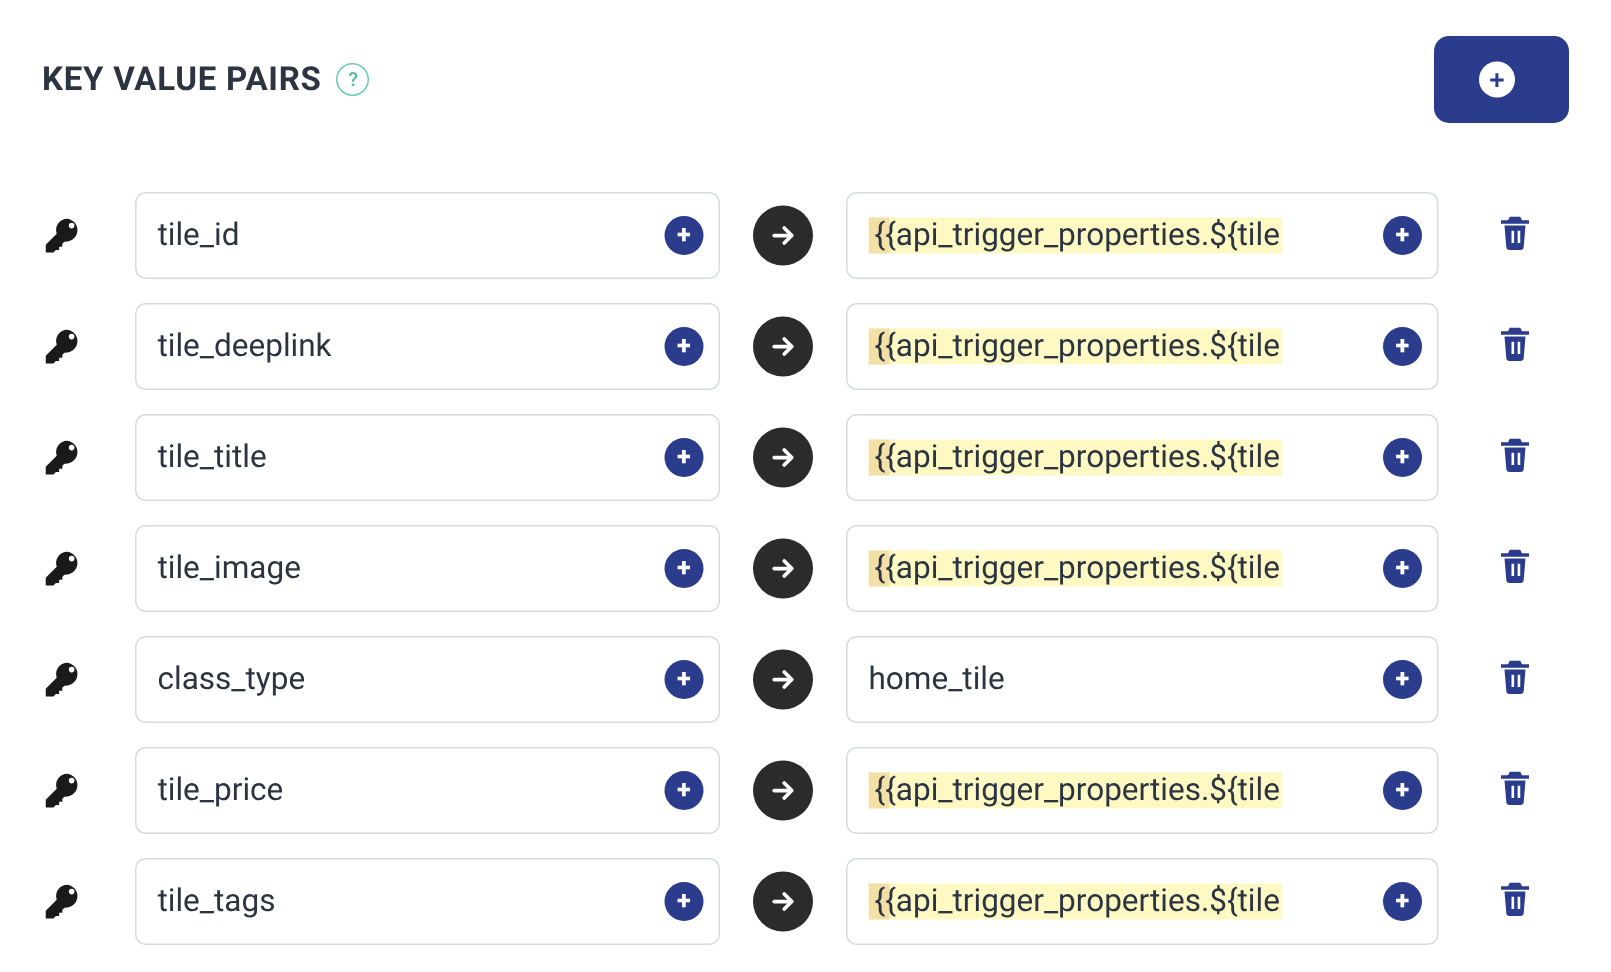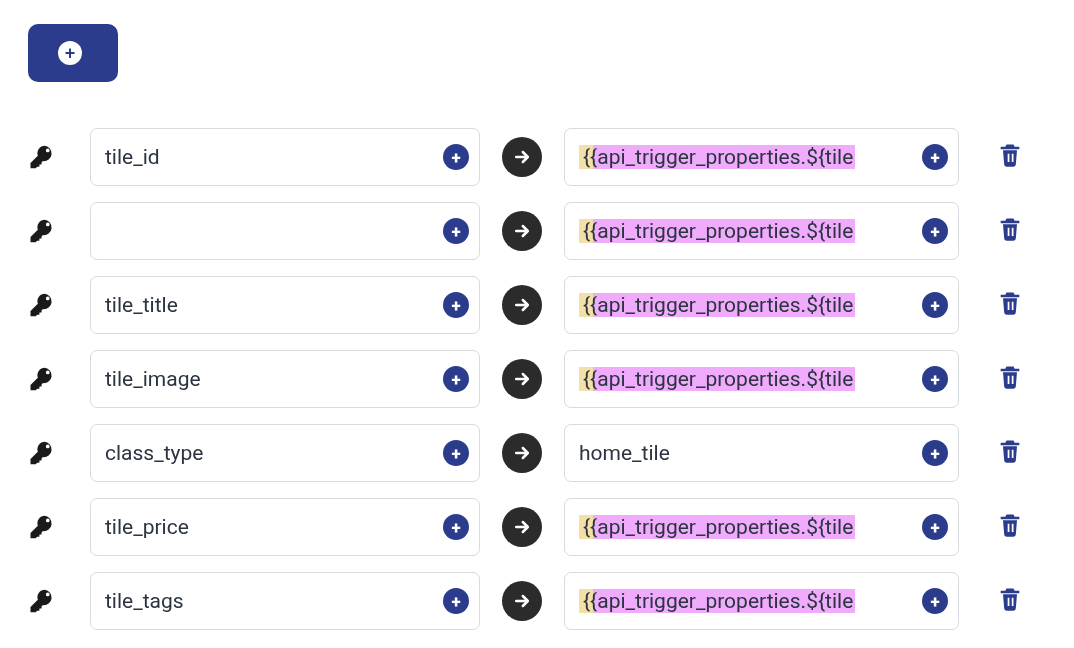--- a/index.html
+++ b/index.html
@@ -93,21 +93,21 @@
     color: #2b3440;
     background:#fff;
     overflow:hidden;
   }
   .field.value-field { flex: 0 0 395px; }
   .field .text {
     white-space: nowrap;
     overflow: hidden;
   }
   .field .pill {
-    background: #f0abfc;
+    background: #fef9c3;
     padding: 2px 2px 2px 0;
     border-radius: 2px;
     position: relative;
   }
   .field .pill::before{
     content:"";
     position:absolute;
     left:0; top:0; bottom:0;
     width:14px;
     background:#f3e0a6;
@@ -150,20 +150,24 @@
     justify-content:center;
     cursor:pointer;
     color:#2c3c8c;
     margin-left:14px;
   }
 </style>
 </head>
 <body>
 
 <div class="header-row">
+  <div class="title-wrap">
+    <div class="title">KEY VALUE PAIRS</div>
+    <div class="help-icon">?</div>
+  </div>
   <button class="add-btn">
     <span class="plus">+</span>
   </button>
 </div>
 
 <div class="rows" id="rows">
     <div class="row">
       <div class="key-icon">
   <svg viewBox="0 0 24 24" width="30" height="30" fill="currentColor">
     <path d="M13.5 3a6 6 0 0 0-5.64 8.03L2 16.88V21h4.12l1.3-1.3 1.7.02.02-1.7 1.7.02.02-1.7 1.06-1.06A6 6 0 1 0 13.5 3zm2.3 5.2a1.5 1.5 0 1 1 0-3 1.5 1.5 0 0 1 0 3z"></path>
@@ -191,20 +195,21 @@
 </span>
       </div>
     </div>
     <div class="row">
       <div class="key-icon">
   <svg viewBox="0 0 24 24" width="30" height="30" fill="currentColor">
     <path d="M13.5 3a6 6 0 0 0-5.64 8.03L2 16.88V21h4.12l1.3-1.3 1.7.02.02-1.7 1.7.02.02-1.7 1.06-1.06A6 6 0 1 0 13.5 3zm2.3 5.2a1.5 1.5 0 1 1 0-3 1.5 1.5 0 0 1 0 3z"></path>
   </svg>
 </div>
       <div class="field">
+        <div class="text">tile_deeplink</div>
         <div class="plus-inside">+</div>
       </div>
       <div class="arrow-btn">
   <svg viewBox="0 0 24 24" fill="none" stroke="#fff" stroke-width="3" stroke-linecap="round" stroke-linejoin="round">
     <path d="M5 12h13"></path>
           <path d="M13 6l6 6-6 6"></path>
   </svg>
 </div>
       <div class="field value-field">
         <div class="text"><span class="pill"><span>{{api_trigger_properties.${tile</span></span></div>

